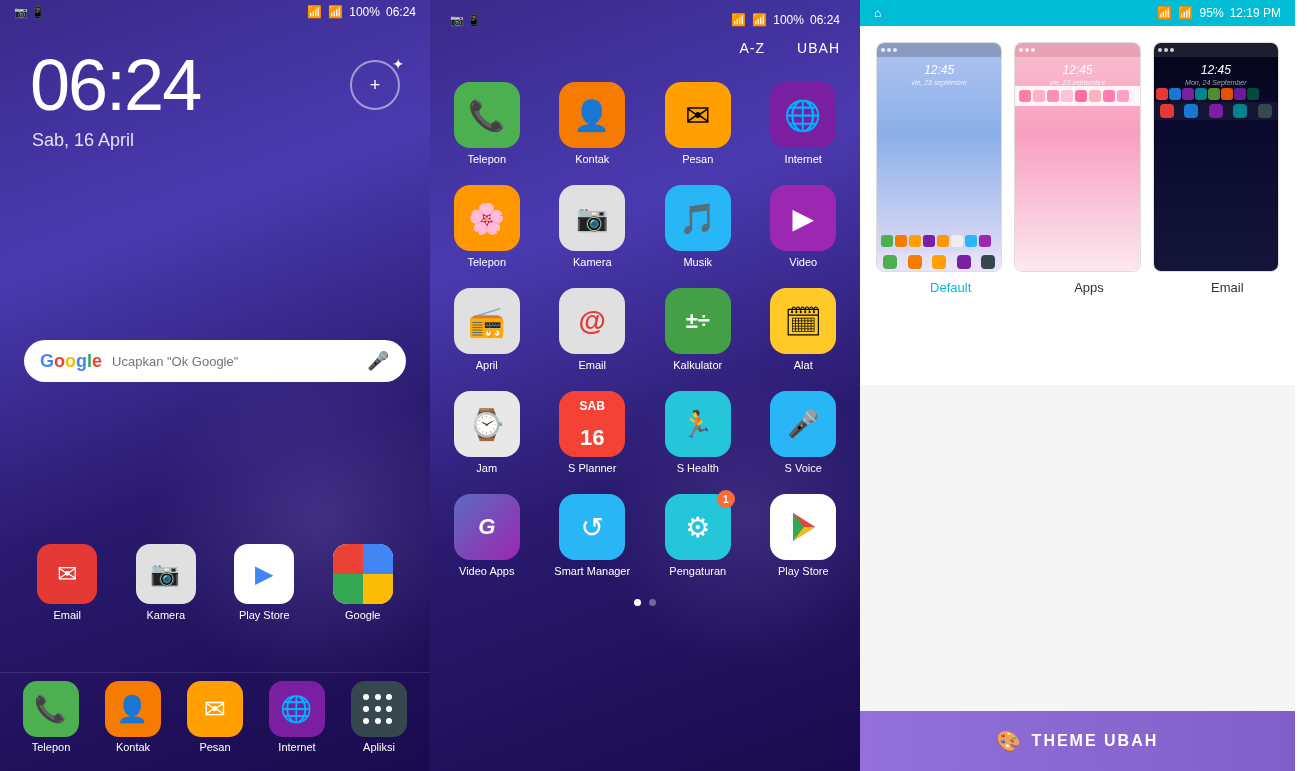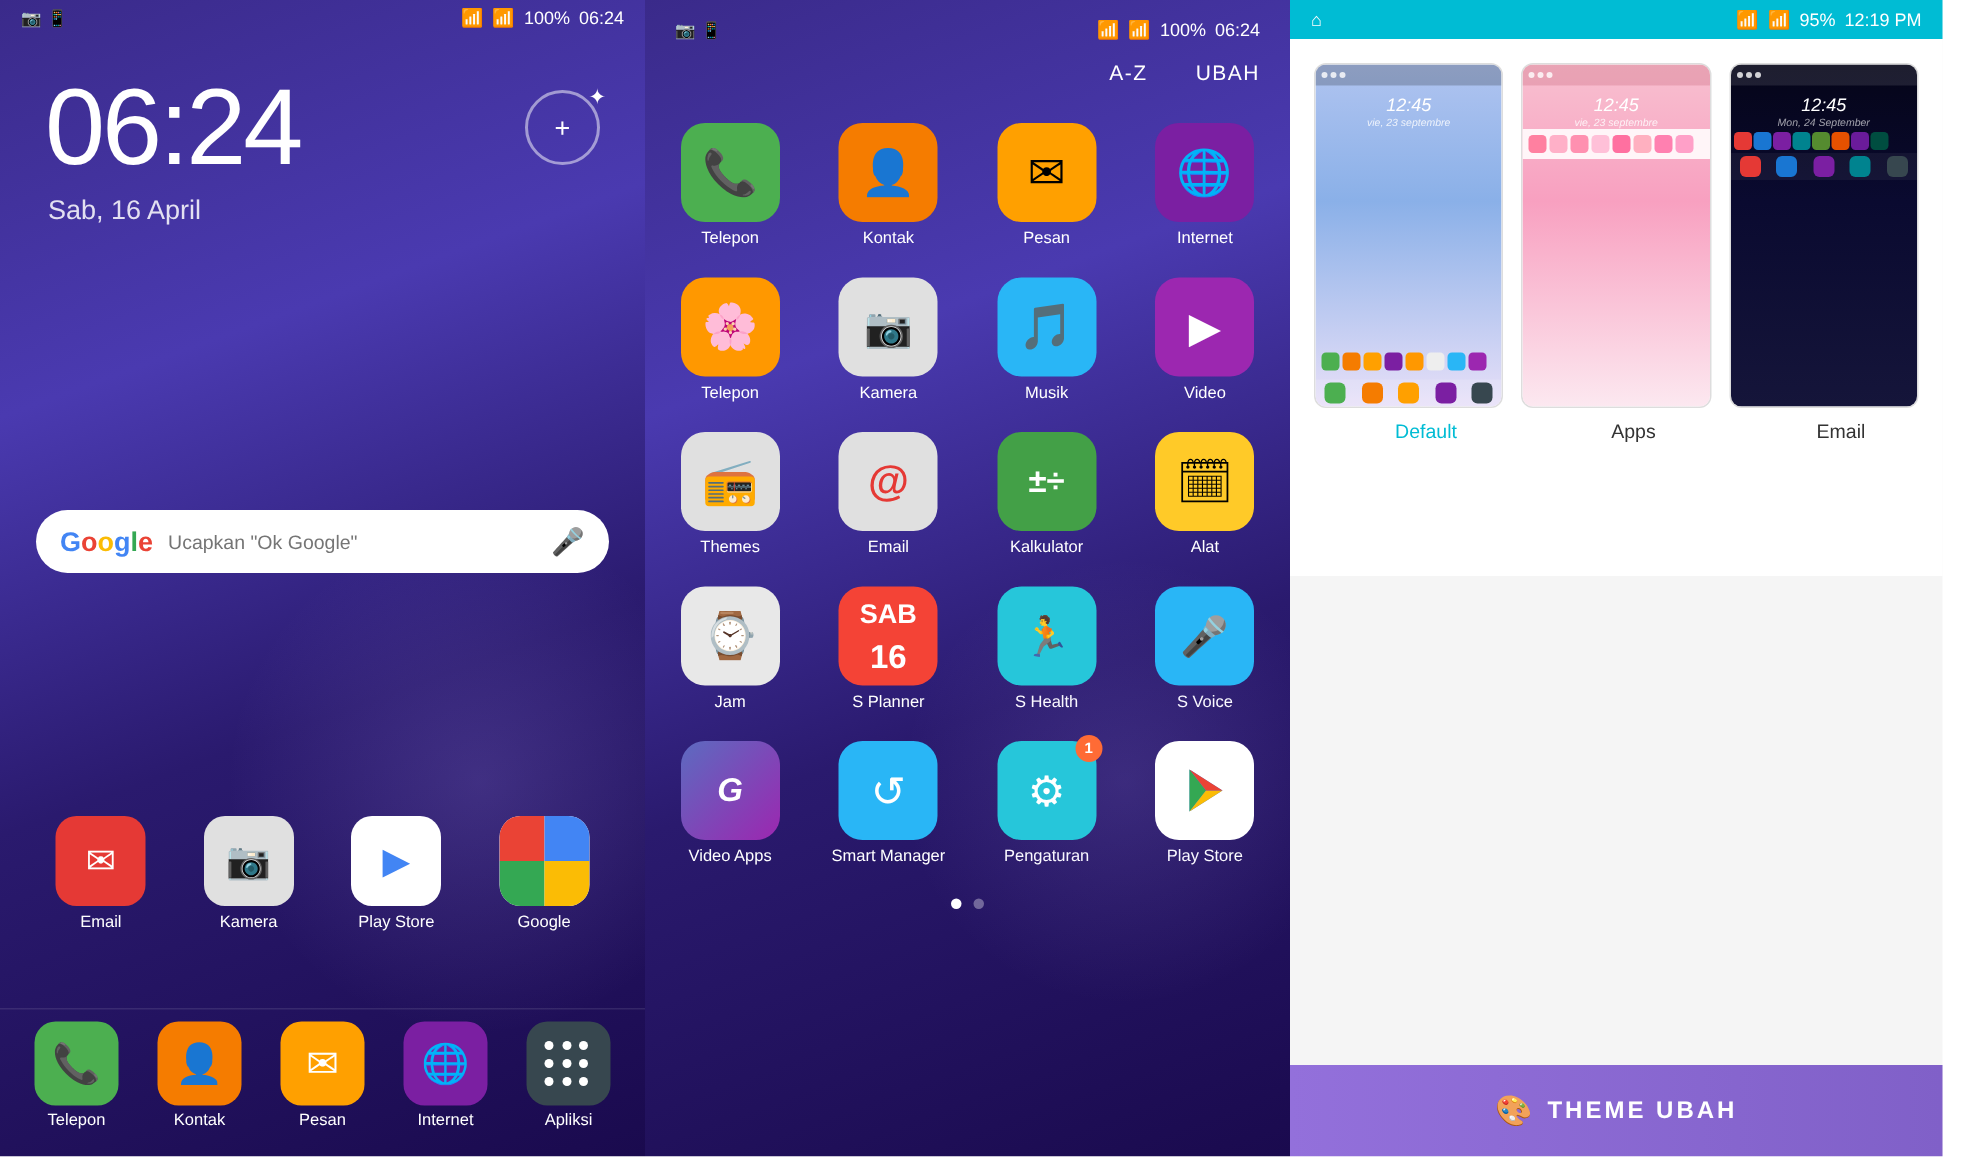--- a/index.html
+++ b/index.html
@@ -485,21 +485,21 @@
       <div class="app-icon-wrap" style="background:#9c27b0;">
           <span style="font-size:28px;color:white;">▶</span>
         </div>
       <span class="app-label">Video</span>
     </div>
 
     <div class="app-item">
       <div class="app-icon-wrap" style="background:#e0e0e0;">
           <span>📻</span>
         </div>
-      <span class="app-label">Themes</span>
+      <span class="app-label">April</span>
     </div>
     <div class="app-item">
       <div class="app-icon-wrap" style="background:#e0e0e0;">
           <span style="font-size:28px;color:#e53935;font-weight:bold;">@</span>
         </div>
       <span class="app-label">Email</span>
     </div>
     <div class="app-item">
       <div class="app-icon-wrap" style="background:#43a047;">
           <span style="font-size:22px;color:white;font-weight:bold;">±÷</span>
@@ -514,21 +514,21 @@
     </div>
 
     <div class="app-item">
       <div class="app-icon-wrap" style="background:#e8e8e8;">
           <span>⌚</span>
         </div>
       <span class="app-label">Jam</span>
     </div>
     <div class="app-item">
       <div class="app-icon-wrap" style="background:#f44336;position:relative;">
-        <span style="font-size:18px;color:white;font-weight:bold;position:absolute;top:8px;left:50%;transform:translateX(-50%);">SAB</span>
+        <span style="font-size:12px;color:white;font-weight:bold;position:absolute;top:8px;left:50%;transform:translateX(-50%);">SAB</span>
         <span style="font-size:22px;color:white;font-weight:bold;position:absolute;bottom:6px;left:50%;transform:translateX(-50%);">16</span>
       </div>
       <span class="app-label">S Planner</span>
     </div>
     <div class="app-item">
       <div class="app-icon-wrap" style="background:#26c6da;">
           <span style="font-size:26px;color:white;">🏃</span>
         </div>
       <span class="app-label">S Health</span>
     </div>

